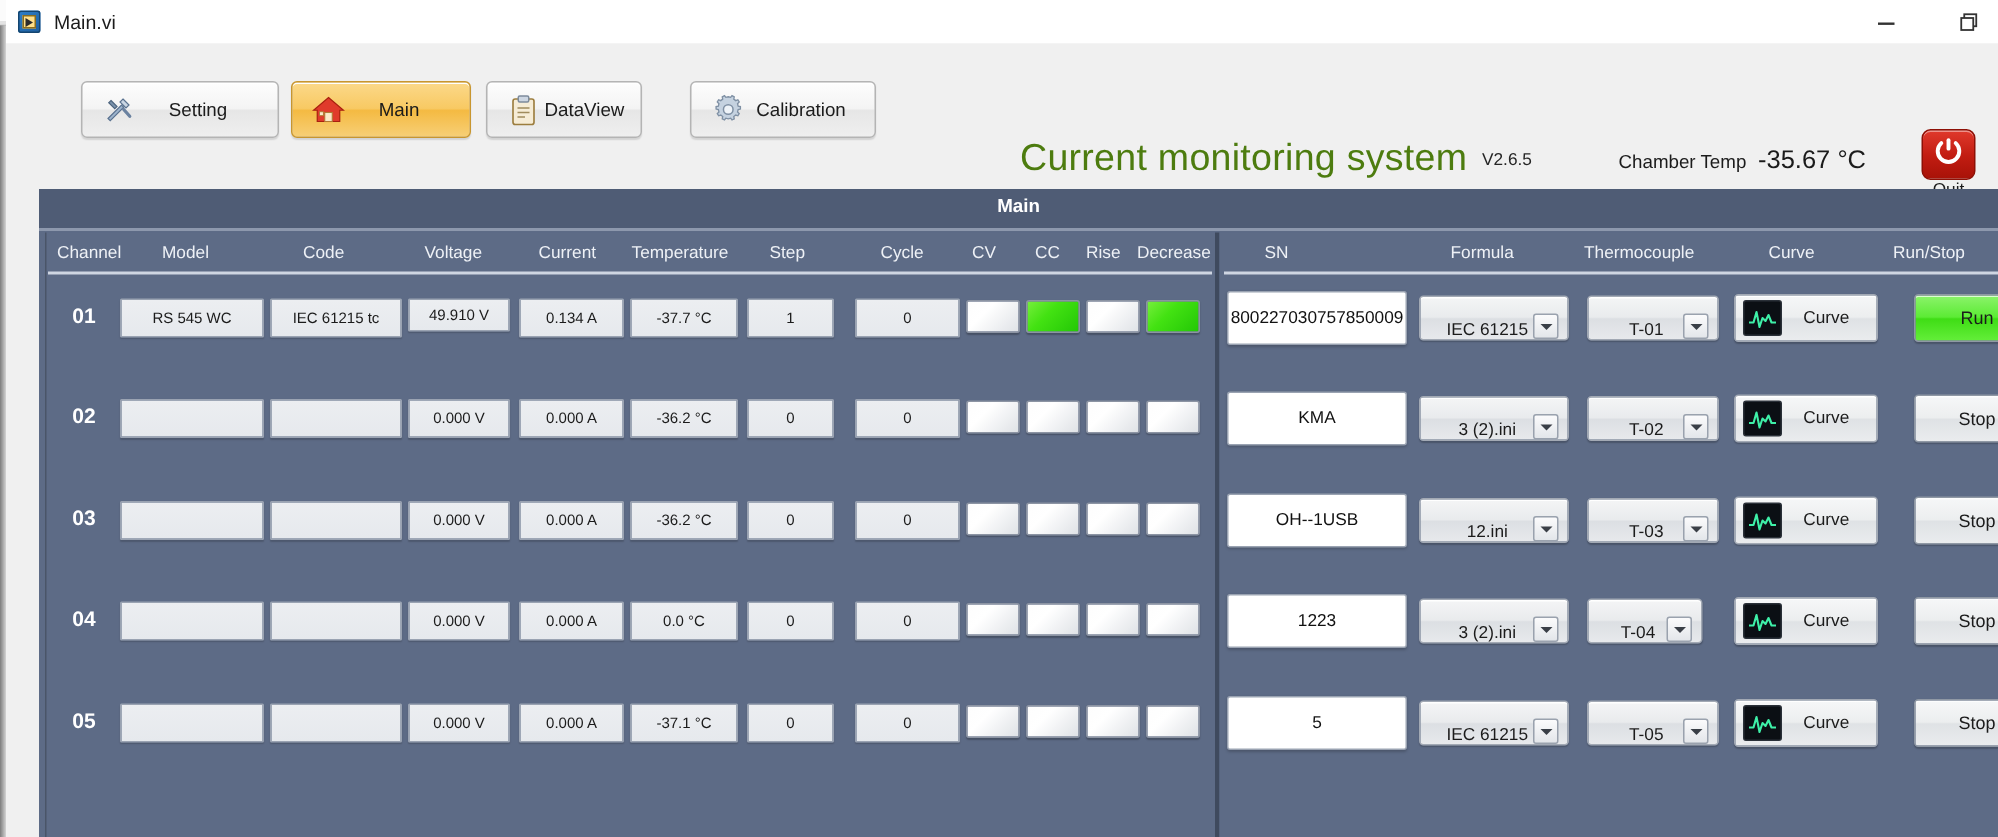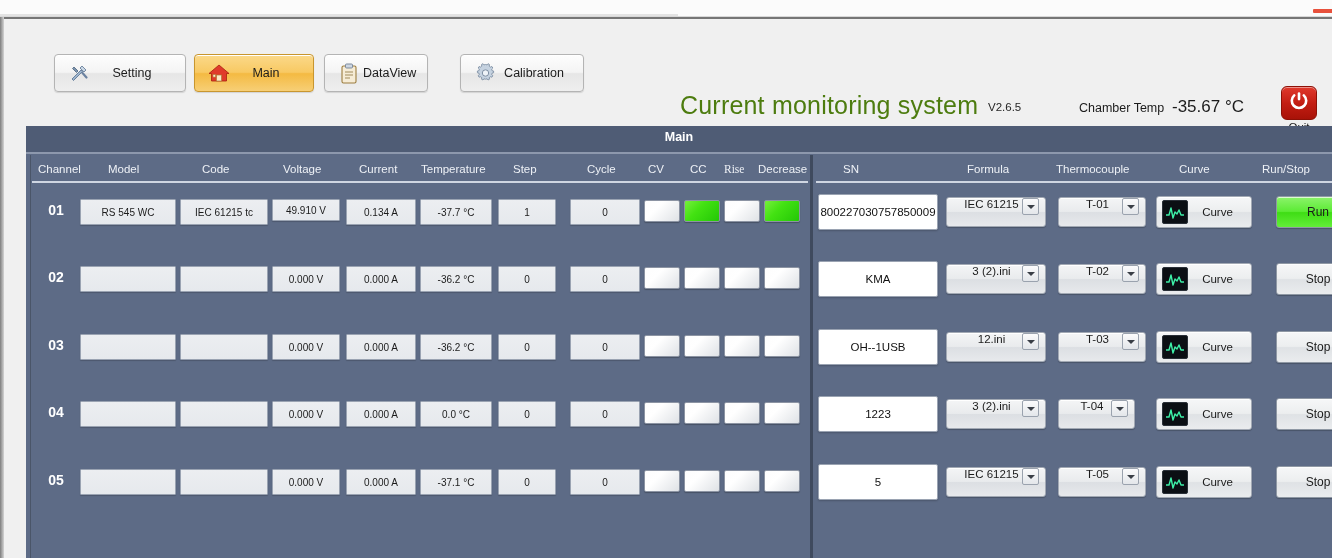--- a/index.html
+++ b/index.html
@@ -95,21 +95,21 @@
 
   
   .sn{position:absolute;width:120px;height:36px;box-sizing:border-box;
     border:1px solid #9aa3b2;background:#ffffff;border-radius:2px;
     display:flex;align-items:center;justify-content:center;
     font-size:11.5px;color:#111;box-shadow:0 1px 2px rgba(0,0,0,.2);overflow:hidden;}
   .combo{position:absolute;height:30px;box-sizing:border-box;
     border:1px solid #a2a9b4;border-radius:3px;
     background:linear-gradient(to bottom,#f4f5f6 0%,#e9ebed 48%,#dcdfe3 52%,#e7e9ec 100%);
     box-shadow:0 1px 1px rgba(0,0,0,.22), inset 0 1px 0 #fff;
-    display:flex;align-items:flex-start;}
+    display:flex;align-items:flex-end;}
   .combo .ctxt{flex:1;text-align:center;font-size:11.5px;color:#1b1b1b;padding-left:14px;}
   .combo .carrow{width:17px;height:17px;margin-right:6px;flex:0 0 auto;box-sizing:border-box;
     border:1px solid #9aa2ae;border-radius:2px;
     background:linear-gradient(to bottom,#fbfbfc,#e3e6ea);
     display:flex;align-items:center;justify-content:center;}
   .combo .carrow i{display:block;width:0;height:0;
     border-left:4px solid transparent;border-right:4px solid transparent;border-top:4px solid #3a3f47;}
 
   .curvebtn{position:absolute;width:96px;height:32px;box-sizing:border-box;
     border:1px solid #a2a9b4;border-radius:3px;
@@ -133,20 +133,37 @@
 
 <div class="screen">
 
   <div class="top-strip"></div>
   <div class="top-strip-left"></div>
   <div class="red-tab"></div>
 
   <div class="window"></div>
   <div class="win-left-edge"></div>
 
+  <div class="titlebar">
+    <span class="vi-icon"></span>
+    <span class="title-text">Main.vi</span>
+    <span class="win-controls">
+      <span class="wc">
+        <svg width="13" height="10" viewBox="0 0 13 10">
+            <rect x="1" y="5" width="11" height="1.6" fill="#333"></rect>
+          </svg>
+      </span>
+      <span class="wc">
+        <svg width="14" height="14" viewBox="0 0 14 14">
+          <rect x="3.5" y="1.5" width="8" height="8" fill="none" stroke="#333" stroke-width="1.2"></rect>
+          <rect x="1.5" y="4" width="8" height="8" fill="#fff" stroke="#333" stroke-width="1.2"></rect>
+        </svg>
+      </span>
+    </span>
+  </div>
 
   <div class="toolbar">
 
     <div class="tbtn" id="btn-setting">
       <span class="ico">
         <svg width="20" height="20" viewBox="0 0 20 20">
           <path d="M3 16 L12 7 L13.5 8.5 L4.5 17.5 Z" fill="#8fa7c4" stroke="#5c7severity"></path>
           <path d="M3 16 L12 7 L13.5 8.5 L4.5 17.5 Z" fill="#9db4cd" stroke="#5b7390" stroke-width=".8"></path>
           <path d="M13 3 L17 7 L15 9 L11 5 Z" fill="#c9d6e4" stroke="#5b7390" stroke-width=".8"></path>
           <path d="M5 4 L9 8 L7.5 9.5 L3.5 5.5 Z" fill="#7b93ad" stroke="#4e657f" stroke-width=".8"></path>
@@ -217,21 +234,21 @@
       <div class="colhdr" style="left: 38px; top: 163px;">Channel</div>
       <div class="colhdr" style="left: 108px; top: 163px;">Model</div>
       <div class="colhdr" style="left: 202px; top: 163px;">Code</div>
       <div class="colhdr" style="left: 283px; top: 163px;">Voltage</div>
       <div class="colhdr" style="left: 359px; top: 163px;">Current</div>
       <div class="colhdr" style="left: 421px; top: 163px;">Temperature</div>
       <div class="colhdr" style="left: 513px; top: 163px;">Step</div>
       <div class="colhdr" style="left: 587px; top: 163px;">Cycle</div>
       <div class="colhdr" style="left: 648px; top: 163px;">CV</div>
       <div class="colhdr" style="left: 690px; top: 163px;">CC</div>
-      <div class="colhdr" style="left: 724px; top: 163px; font-family: Liberation Serif, serif;">Rise</div>
+      <div class="colhdr" style="left: 724px; top: 163px;">Rise</div>
       <div class="colhdr" style="left: 758px; top: 163px;">Decrease</div>
       <div class="hdr-underline" style="left: 32px; top: 181px; width: 776px;"></div>
       <div class="colhdr" style="left: 843px; top: 163px;">SN</div>
       <div class="colhdr" style="left: 967px; top: 163px;">Formula</div>
       <div class="colhdr" style="left: 1056px; top: 163px;">Thermocouple</div>
       <div class="colhdr" style="left: 1179px; top: 163px;">Curve</div>
       <div class="colhdr" style="left: 1262px; top: 163px;">Run/Stop</div>
       <div class="hdr-underline" style="left: 816px; top: 181px; width: 516px;"></div>
       <div class="chan" style="left: 42px; top: 202px;">01</div>
       <div class="box" style="left: 80px; top: 199px; width: 96px; height: 26px;">RS 545 WC</div>

